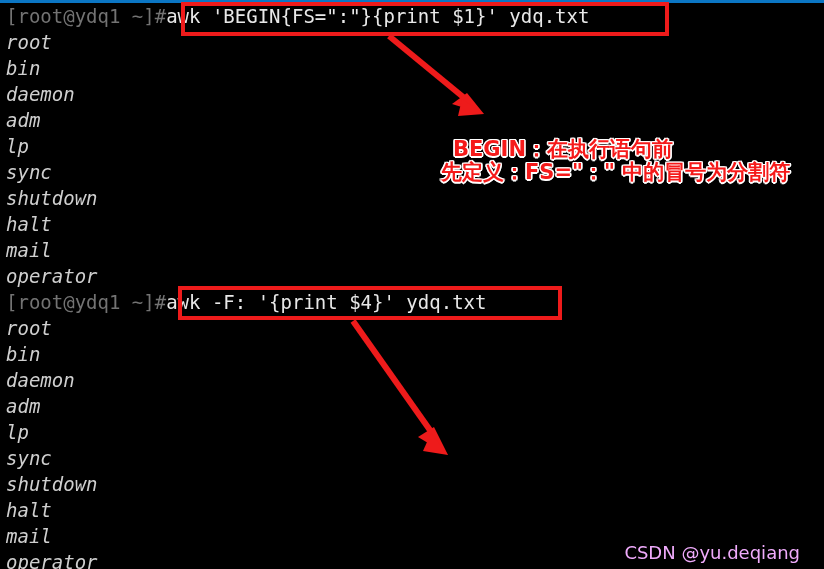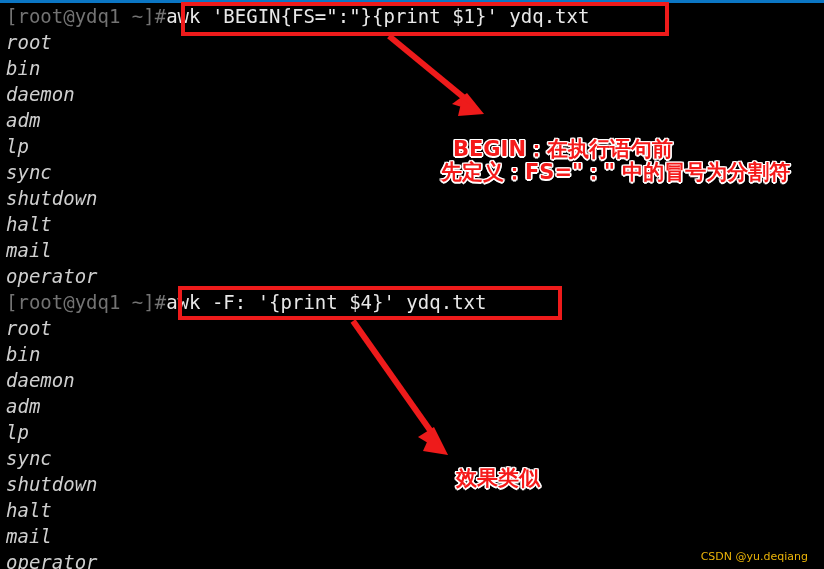--- a/index.html
+++ b/index.html
@@ -79,25 +79,25 @@
        0 1.5px 0 #ffffff, 0 -1.5px 0 #ffffff,
        1.2px 1.2px 0 #ffffff, -1.2px 1.2px 0 #ffffff,
        1.2px -1.2px 0 #ffffff, -1.2px -1.2px 0 #ffffff;
   }
   #anno-begin-1 { left: 453px; top: 129px; font-size: 21px; margin-top: 6px; }
   #anno-begin-2 { left: 441px; top: 158px; font-size: 21px; }
   #anno-similar { left: 456px; top: 464px; font-size: 21px; }
 
   #watermark {
     position: absolute;
-    right: 16px;
+    right: 24px;
     bottom: 6px;
-    color: #eab308;
+    color: #f0abfc;
     font-family: "DejaVu Sans", "Liberation Sans", sans-serif;
-    font-size: 11px;
+    font-size: 18px;
     white-space: pre;
   }
 </style>
 </head>
 <body>
 
 <div id="screen">
 
   <div id="topbar"></div>
 
@@ -140,17 +140,16 @@
     </g>
     <g>
       <line x1="353" y1="321" x2="432" y2="433" stroke="#ee1b1b" stroke-width="6"></line>
       <polygon points="448,455 418,437 434,427" fill="#ee1b1b"></polygon>
       <polygon points="448,455 423,451 431,433" fill="#ee1b1b"></polygon>
     </g>
   </svg>
 
   <div class="anno" id="anno-begin-1">BEGIN：在执行语句前</div>
   <div class="anno" id="anno-begin-2">先定义：FS="：" 中的冒号为分割符</div>
-  <div class="anno" id="anno-similar">效果类似</div>
 
   <div id="watermark">CSDN @yu.deqiang</div>
 
 </div>
 
 </body></html>

